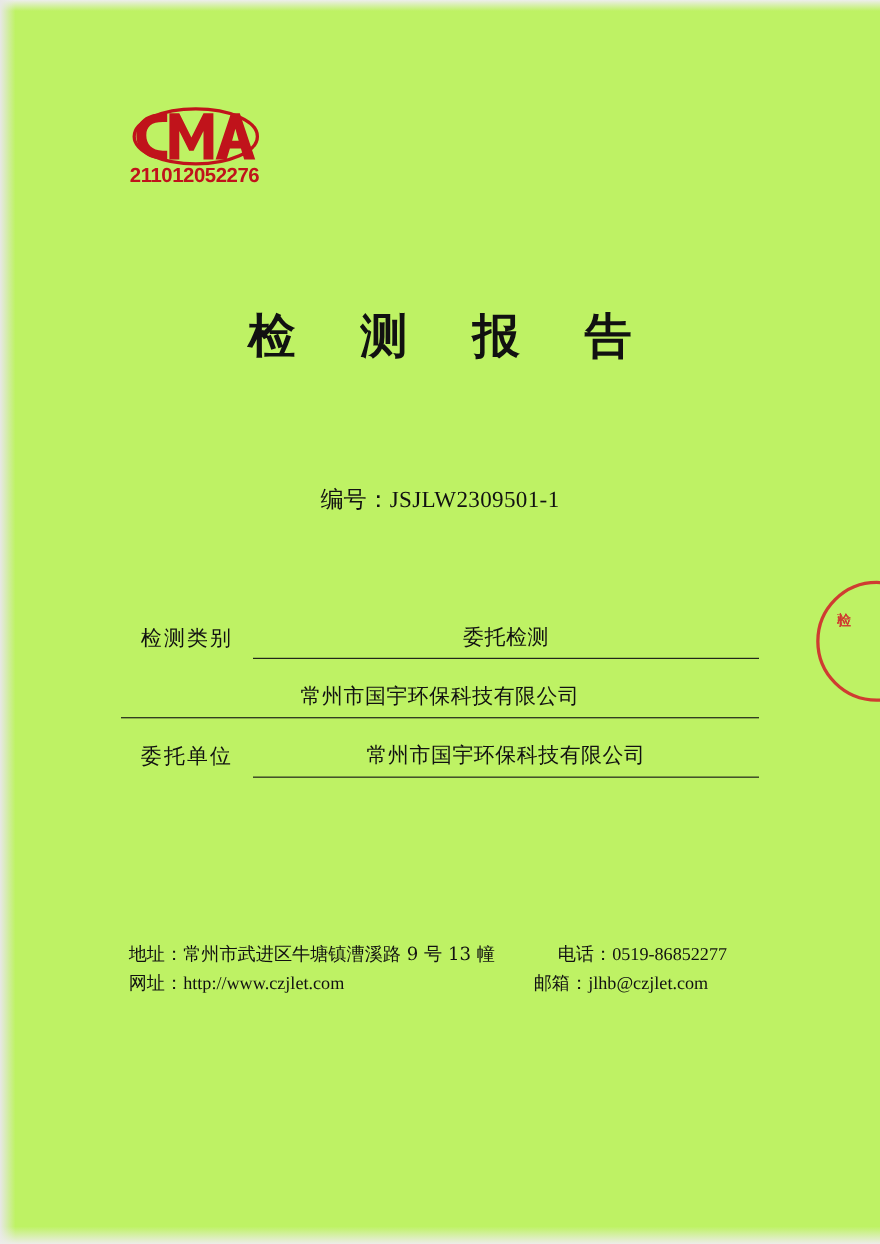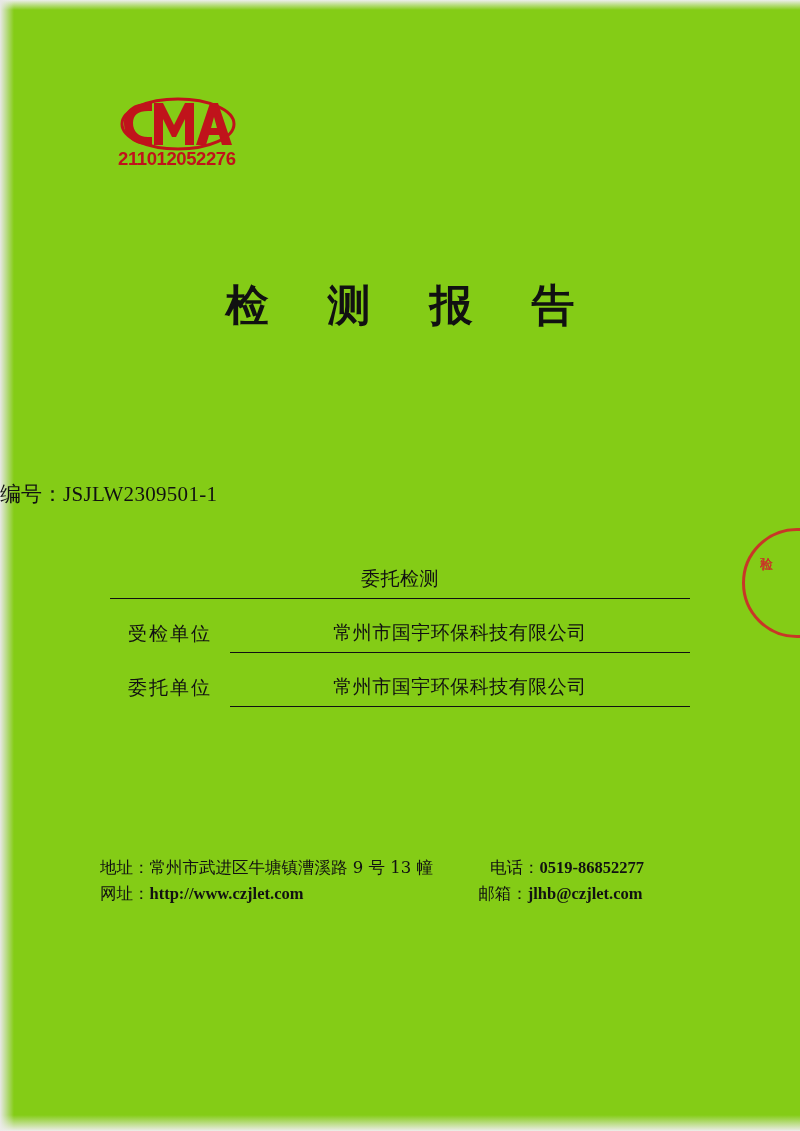--- a/index.html
+++ b/index.html
@@ -14,21 +14,21 @@
     font-family: "Liberation Serif", "DejaVu Serif", serif;
     color: #000;
     overflow: hidden;
   }
 
   .page {
     position: absolute;
     left: 0; top: 0;
     width: 800px;
     height: 1131px;
-    background: #84cc16;
+    background: #bef264;
     box-sizing: border-box;
   }
 
   
   .ma-mark {
     position: absolute;
     left: 118px;
     top: 95px;
     width: 120px;
     height: 85px;
@@ -65,24 +65,23 @@
     color: #111;
     margin-top: 12px;
   }
 
   
   .report-no {
     position: absolute;
     left: 0;
     top: 440px;
     width: 800px;
-    text-align: left;
+    text-align: center;
     font-size: 21px;
     color: #111;
-    margin-top: 40px;
   }
   .report-no .label {
     font-family: "DejaVu Serif", "Liberation Serif", serif;
   }
   .report-no .value {
     font-family: "Liberation Serif", serif;
     letter-spacing: 0.3px;
   }
 
   
@@ -141,32 +140,32 @@
     color: #111;
   }
   .contact-row {
     display: flex;
     justify-content: space-between;
     line-height: 26px;
   }
   .contact-left {
     width: 330px;
     white-space: nowrap;
+    margin-left: 17px;
   }
   .contact-right {
     width: 230px;
     white-space: nowrap;
     padding-left: 60px;
   }
   .cjk {
     font-family: "DejaVu Serif", "Liberation Serif", serif;
   }
   .latin {
     font-family: "Liberation Serif", serif;
-    font-weight: bold;
   }
 
   
   .stamp {
     position: absolute;
     right: -52px;
     top: 528px;
     width: 104px;
     height: 104px;
     border: 3px solid #d2232a;
@@ -232,24 +231,24 @@
   <div class="ma-number">211012052276</div>
 
   <div class="report-title">检 测 报 告</div>
 
   <div class="report-no">
     <span class="label">编号：</span><span class="value">JSJLW2309501-1</span>
   </div>
 
   <div class="fields">
     <div class="field-row">
+      <div class="field-label">检测类别</div>
       <div class="field-value">委托检测</div>
     </div>
     <div class="field-row">
-      <div class="field-label">受检单位</div>
       <div class="field-value">常州市国宇环保科技有限公司</div>
     </div>
     <div class="field-row">
       <div class="field-label">委托单位</div>
       <div class="field-value">常州市国宇环保科技有限公司</div>
     </div>
   </div>
 
   <div class="stamp">
     <div class="stamp-text">检验检</div>

